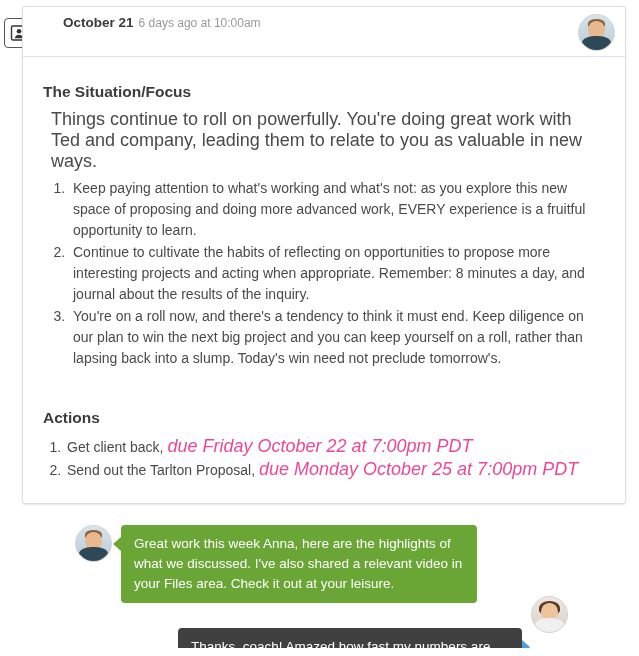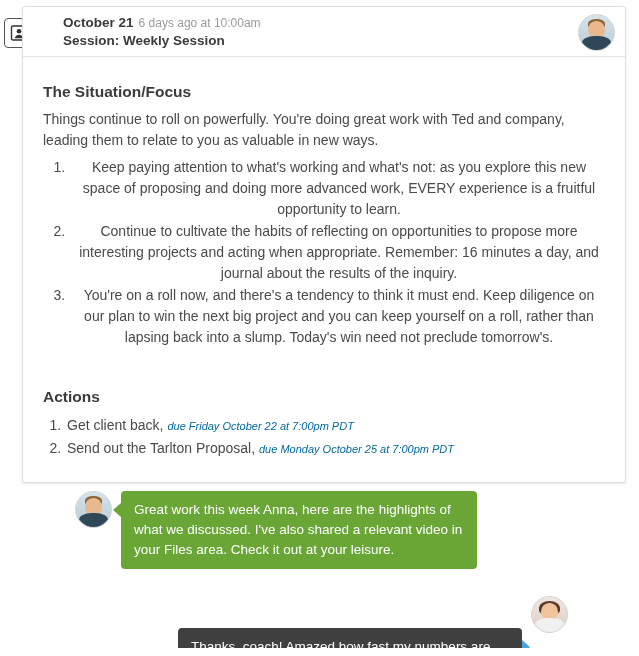--- a/index.html
+++ b/index.html
@@ -83,46 +83,46 @@
     padding: 14px 20px 22px 20px;
   }
   h3.section-title {
     font-size: 15.5px;
     color: #3c3c3c;
     margin: 8px 0 8px 0;
     font-weight: bold;
   }
   h3.section-title.first { margin-top: 12px; }
   p.para {
-    font-size: 14px;
+    font-size: 18px;
     color: #4a4a4a;
     line-height: 21px;
-    margin: 0 0 6px 0;
+    margin: 0 0 6px 8px;
   }
   ol.insights {
     margin: 0;
     padding-left: 26px;
     font-size: 14px;
     color: #4a4a4a;
     line-height: 21px;
   }
-  ol.insights li { margin-bottom: 1px; padding-left: 4px; text-align: center; }
+  ol.insights li { margin-bottom: 1px; padding-left: 4px; }
 
   ol.actions {
     margin: 4px 0 0 0;
     padding-left: 22px;
     font-size: 14px;
     color: #4a4a4a;
     line-height: 22px;
   }
   ol.actions li { padding-left: 2px; }
   ol.actions .due {
     font-style: italic;
-    font-size: 11px;
-    color: #0369a1;
+    font-size: 18px;
+    color: #ec4899;
   }
 
   
   .chat-row {
     position: absolute;
     display: flex;
     align-items: flex-start;
   }
   .chat-avatar {
     width: 37px;
@@ -162,21 +162,21 @@
   .bubble.client:after {
     content: "";
     position: absolute;
     right: -8px;
     top: 12px;
     border-width: 7px 0 7px 8px;
     border-style: solid;
     border-color: transparent transparent transparent #4a9fdc;
   }
 
-  #row-coach { left: 75px; top: 491px; }
+  #row-coach { left: 75px; top: 525px; }
   #row-coach .bubble { margin-left: 9px; }
   #row-client { left: 178px; top: 596px; }
   #row-client .chat-avatar { margin-left: 9px; }
 
   
   .face { width: 100%; height: 100%; position: relative; }
   .face .bg { position: absolute; inset: 0; }
   .face .head {
     position: absolute;
     left: 50%;
@@ -227,39 +227,38 @@
       <path d="M4.6 14.2c0.9-2.3 2.6-3.4 4.4-3.4s3.5 1.1 4.4 3.4z" fill="#333"></path>
     </svg>
   </div>
 
   <div class="session-card">
 
     <div class="card-header">
       <div class="header-date">
         <span>October 21</span><span class="header-ago">6 days ago at 10:00am</span>
       </div>
-      <div class="header-session">Session: Weekly Session</div>
       <div class="header-avatar">
         <div class="face avatar-coach">
           <div class="bg"></div>
             <div class="hair"></div>
             <div class="head"></div>
             <div class="body"></div>
         </div>
       </div>
     </div>
 
     <div class="card-body">
 
       <h3 class="section-title first">The Situation/Focus</h3>
       <p class="para">Things continue to roll on powerfully. You're doing great work with Ted and company, leading them to relate to you as valuable in new ways.</p>
 
       <ol class="insights">
         <li>Keep paying attention to what's working and what's not: as you explore this new space of proposing and doing more advanced work, EVERY experience is a fruitful opportunity to learn.</li>
-        <li>Continue to cultivate the habits of reflecting on opportunities to propose more interesting projects and acting when appropriate. Remember: 16 minutes a day, and journal about the results of the inquiry.</li>
+        <li>Continue to cultivate the habits of reflecting on opportunities to propose more interesting projects and acting when appropriate. Remember: 8 minutes a day, and journal about the results of the inquiry.</li>
         <li>You're on a roll now, and there's a tendency to think it must end. Keep diligence on our plan to win the next big project and you can keep yourself on a roll, rather than lapsing back into a slump. Today's win need not preclude tomorrow's.</li>
       </ol>
 
       <h3 class="section-title" style="margin-top:40px;">Actions</h3>
       <ol class="actions">
         <li>
           <span>Get client back,</span>
           <span class="due">due Friday October 22 at 7:00pm PDT</span>
         </li>
         <li>

